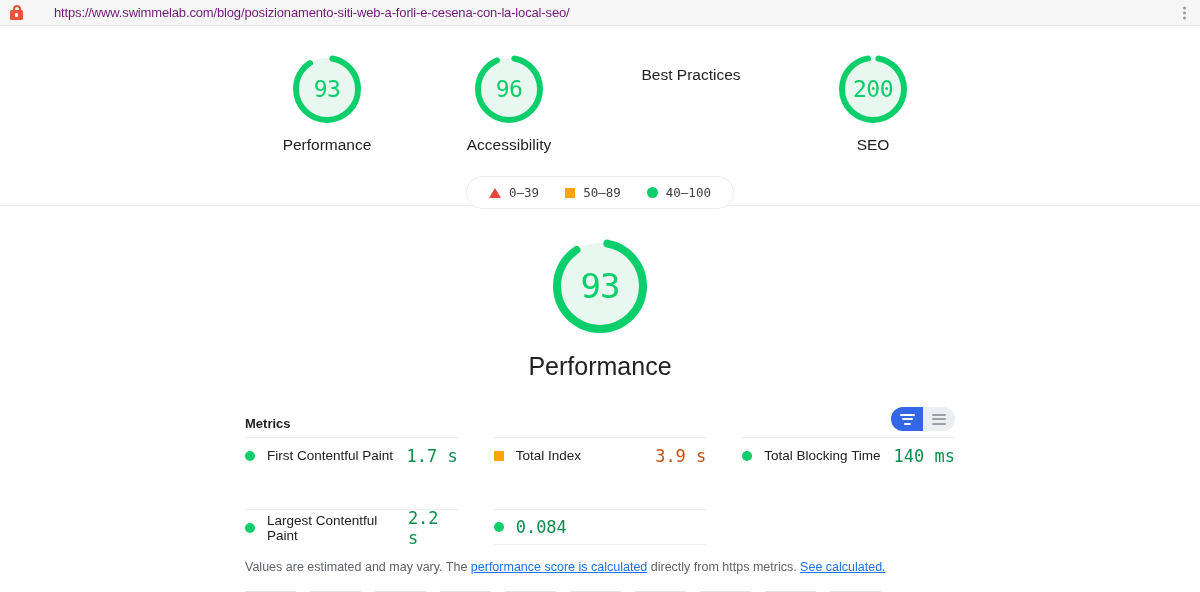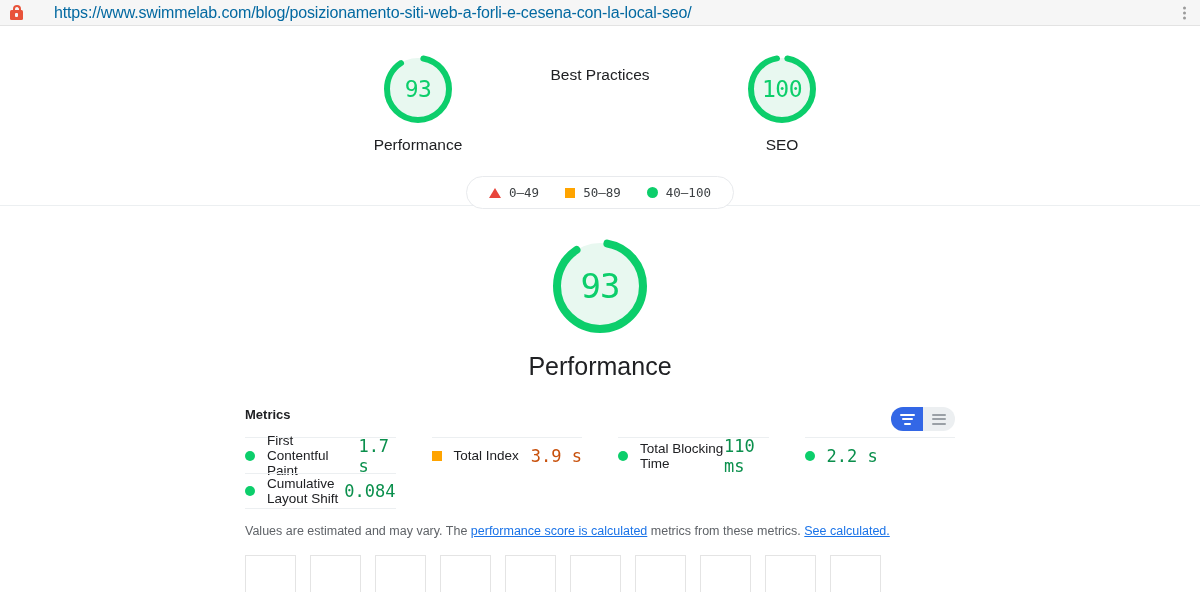--- a/index.html
+++ b/index.html
@@ -46,22 +46,22 @@
     border-radius: 1.5px;
   }
   .lock-icon .keyhole {
     position: absolute;
     left: 5px; top: 8px;
     width: 3px; height: 4px;
     background: #f6f6f6;
     border-radius: 1px;
   }
   .url-text {
-    font-size: 16px;
-    color: #0369a1;
+    font-size: 13px;
+    color: #701a75;
     letter-spacing: -0.15px;
     white-space: nowrap;
     padding-left: 21px;
   }
   .kebab {
     position: absolute;
     right: 12px; top: 50%;
     transform: translateY(-50%);
     display: flex; flex-direction: column;
     gap: 2px; align-items: center;
@@ -180,21 +180,21 @@
     font-weight: 400;
   }
 
   
   .metrics-block {
     width: 710px;
     margin: 26px auto 0 auto;
   }
   .metrics-head {
     display: flex;
-    align-items: flex-start;
+    align-items: flex-end;
     justify-content: space-between;
     padding-bottom: 6px;
   }
   .metrics-title {
     font-size: 13px;
     font-weight: bold;
     color: #202124;
   }
   .toggle {
     display: flex;
@@ -221,22 +221,23 @@
     background: #9aa0a6;
   }
   .toggle-btn.active i { background: #ffffff; }
   .toggle-btn.t1 i:nth-child(1) { width: 15px; }
   .toggle-btn.t1 i:nth-child(2) { width: 11px; }
   .toggle-btn.t1 i:nth-child(3) { width: 7px;  }
   .toggle-btn.t2 i { width: 14px; }
 
   .metrics-grid {
     display: grid;
-    grid-template-columns: 1fr 1fr 1fr 1fr;
+    grid-template-columns: 1fr 1fr 1fr;
     column-gap: 36px;
+    gap: 36px;
   }
   .metric-row {
     display: flex;
     align-items: center;
     height: 36px;
     border-top: 1px solid #eceff1;
     font-size: 13.5px;
   }
   .metric-row:last-child { border-bottom: 1px solid #eceff1; }
   .m-icon { flex: 0 0 auto; margin-right: 12px; }
@@ -304,39 +305,49 @@
         <div class="gauge">
        <svg width="70" height="70" viewBox="0 0 70 70">
     <circle cx="35" cy="35" r="31" fill="#e8f8f0"></circle>
     <circle cx="35" cy="35" r="31" fill="none" stroke="#0cce6b" stroke-width="6" stroke-linecap="round" stroke-dasharray="171.18129962365816 23.597444898909004" stroke-dashoffset="-5.356415474370597"></circle>
   </svg>
        <div class="val" style="color:#0cce6b">93</div>
      </div>
      <div class="gauge-label">Performance</div>
       </div>
       <div class="gauge-item">
+        <div class="gauge">
+       <svg width="70" height="70" viewBox="0 0 70 70">
+    <circle cx="35" cy="35" r="31" fill="#e8f8f0"></circle>
+    <circle cx="35" cy="35" r="31" fill="none" stroke="#0cce6b" stroke-width="6" stroke-linecap="round" stroke-dasharray="176.70327703087293 18.07546749169424" stroke-dashoffset="-5.356415474370597"></circle>
+  </svg>
+       <div class="val" style="color:#0cce6b">96</div>
+     </div>
+     <div class="gauge-label">Accessibility</div>
+      </div>
+      <div class="gauge-item">
      <div class="gauge-label">Best Practices</div>
       </div>
       <div class="gauge-item">
         <div class="gauge">
        <svg width="70" height="70" viewBox="0 0 70 70">
     <circle cx="35" cy="35" r="31" fill="#e8f8f0"></circle>
     <circle cx="35" cy="35" r="31" fill="none" stroke="#0cce6b" stroke-width="6" stroke-linecap="round" stroke-dasharray="184.06591357382598 10.712830948741185" stroke-dashoffset="-5.356415474370597"></circle>
   </svg>
-       <div class="val" style="color:#0cce6b">100</div>
+       <div class="val" style="color:#0cce6b">200</div>
      </div>
      <div class="gauge-label">SEO</div>
       </div>
     </div>
 
   <div class="legend-wrap">
     <div class="legend" id="legend">
         <div class="legend-item">
           <span class="sh-tri"></span>
-                 <span>0–49</span>
+                 <span>0–39</span>
         </div>
         <div class="legend-item">
           <span class="sh-sq"></span>
                  <span>50–89</span>
         </div>
         <div class="legend-item">
           <span class="sh-ci"></span>
                  <span>40–100</span>
         </div>
       </div>
@@ -379,35 +390,35 @@
      <span class="m-val good">1.7 s</span>
         </div>
         <div class="metric-row">
           <span class="m-icon square"></span>
      <span class="m-name">Total Index</span>
      <span class="m-val avg">3.9 s</span>
         </div>
         <div class="metric-row">
           <span class="m-icon circle"></span>
      <span class="m-name">Total Blocking Time</span>
-     <span class="m-val good">110 ms</span>
+     <span class="m-val good">140 ms</span>
         </div>
         <div class="metric-row">
           <span class="m-icon circle"></span>
+     <span class="m-name">Largest Contentful Paint</span>
      <span class="m-val good">2.2 s</span>
         </div>
         <div class="metric-row">
           <span class="m-icon circle"></span>
-     <span class="m-name">Cumulative Layout Shift</span>
      <span class="m-val good">0.084</span>
         </div>
       </div>
 
     <div class="note">
-      <span>Values are estimated and may vary. The </span><a href="#">performance score is calculated</a><span> metrics from these metrics. </span><a href="#">See calculated.</a>
+      <span>Values are estimated and may vary. The </span><a href="#">performance score is calculated</a><span> directly from https metrics. </span><a href="#">See calculated.</a>
     </div>
   </div>
 
   <div class="filmstrip" id="filmstrip">
       <div class="frame"></div>
       <div class="frame"></div>
       <div class="frame"></div>
       <div class="frame"></div>
       <div class="frame"></div>
       <div class="frame">

